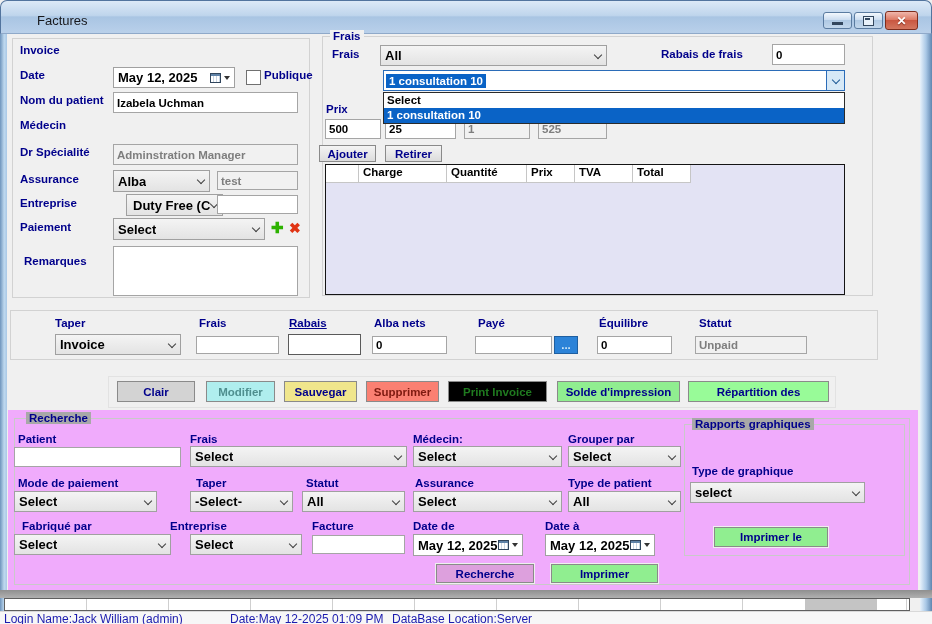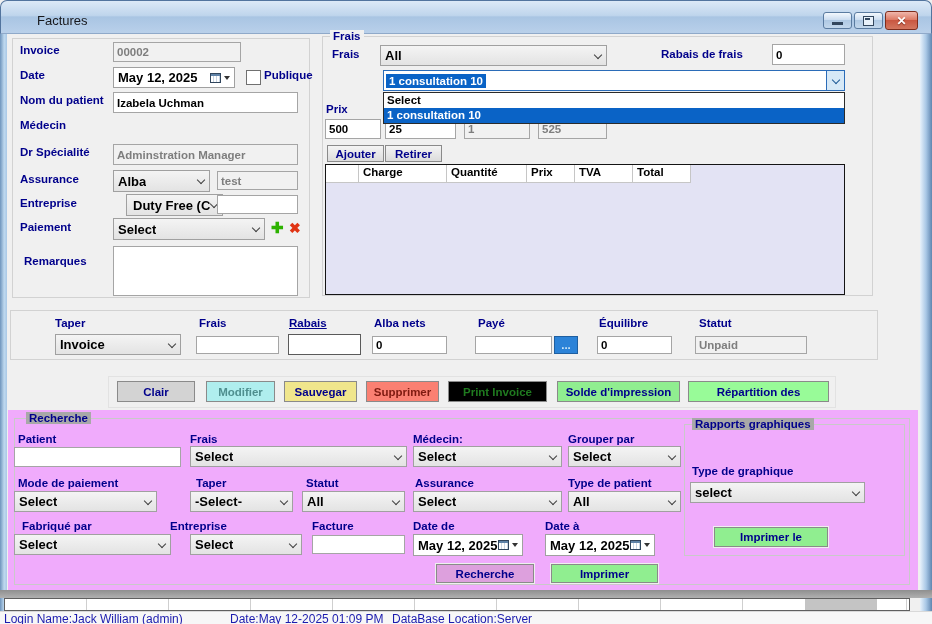--- a/index.html
+++ b/index.html
@@ -97,21 +97,20 @@
       <span class="maxbox"></span>
       </div>
     <div class="abs wbtn close" style="left:884px;width:33px;">
       <span class="closex">✕</span>
       </div>
   </div>
 
   <div class="abs group" style="left:12px;top:38px;width:298px;height:260px;"></div>
 
   <span class="abs lbl" style="left:20px;top:44px;">Invoice</span>
-  <input class="abs tb dis" style="left: 113px; top: 42px; width: 128px; height: 20px;" readonly="" value="00002">
 
   <span class="abs lbl" style="left:20px;top:69px;">Date</span>
   <div class="abs combo white" style="left:113px;top:67px;width:122px;height:21px;">
     <span class="cv">May 12, 2025</span>
     <span class="dpic">
         <span class="cal"></span>
     <span class="tri"></span>
       </span>
   </div>
   <div class="abs" style="left:246px;top:70px;width:13px;height:13px;background:#FFF;border:1px solid #707070;"></div>
@@ -171,21 +170,21 @@
     <div class="opt">Select</div>
     <div class="opt hl">1 consultation 10</div>
   </div>
 
   <span class="abs lbl" style="left:326px;top:103px;">Prix</span>
   <input class="abs tb" style="left: 325px; top: 119px; width: 56px; height: 20px;" readonly="" value="500">
   <input class="abs tb" style="left: 385px; top: 119px; width: 71px; height: 20px;" readonly="" value="25">
   <input class="abs tb dis" style="left: 464px; top: 119px; width: 66px; height: 20px;" readonly="" value="1">
   <input class="abs tb dis" style="left: 538px; top: 119px; width: 69px; height: 20px;" readonly="" value="525">
 
-  <div class="abs btn btn-std" style="left:327px;top:145px;width:57px;height:17px;">Ajouter</div>
+  <div class="abs btn btn-std" style="left:319px;top:145px;width:57px;height:17px;">Ajouter</div>
   <div class="abs btn btn-std" style="left:385px;top:145px;width:57px;height:17px;">Retirer</div>
 
   <div class="abs grid" style="left:325px;top:164px;width:520px;height:131px;">
     <div class="ghead">
       <div class="gcell" style="width:33px;"></div>
       <div class="gcell" style="width:88px;">Charge</div>
       <div class="gcell" style="width:80px;">Quantité</div>
       <div class="gcell" style="width:48px;">Prix</div>
       <div class="gcell" style="width:58px;">TVA</div>
       <div class="gcell" style="width:58px;">Total</div>

